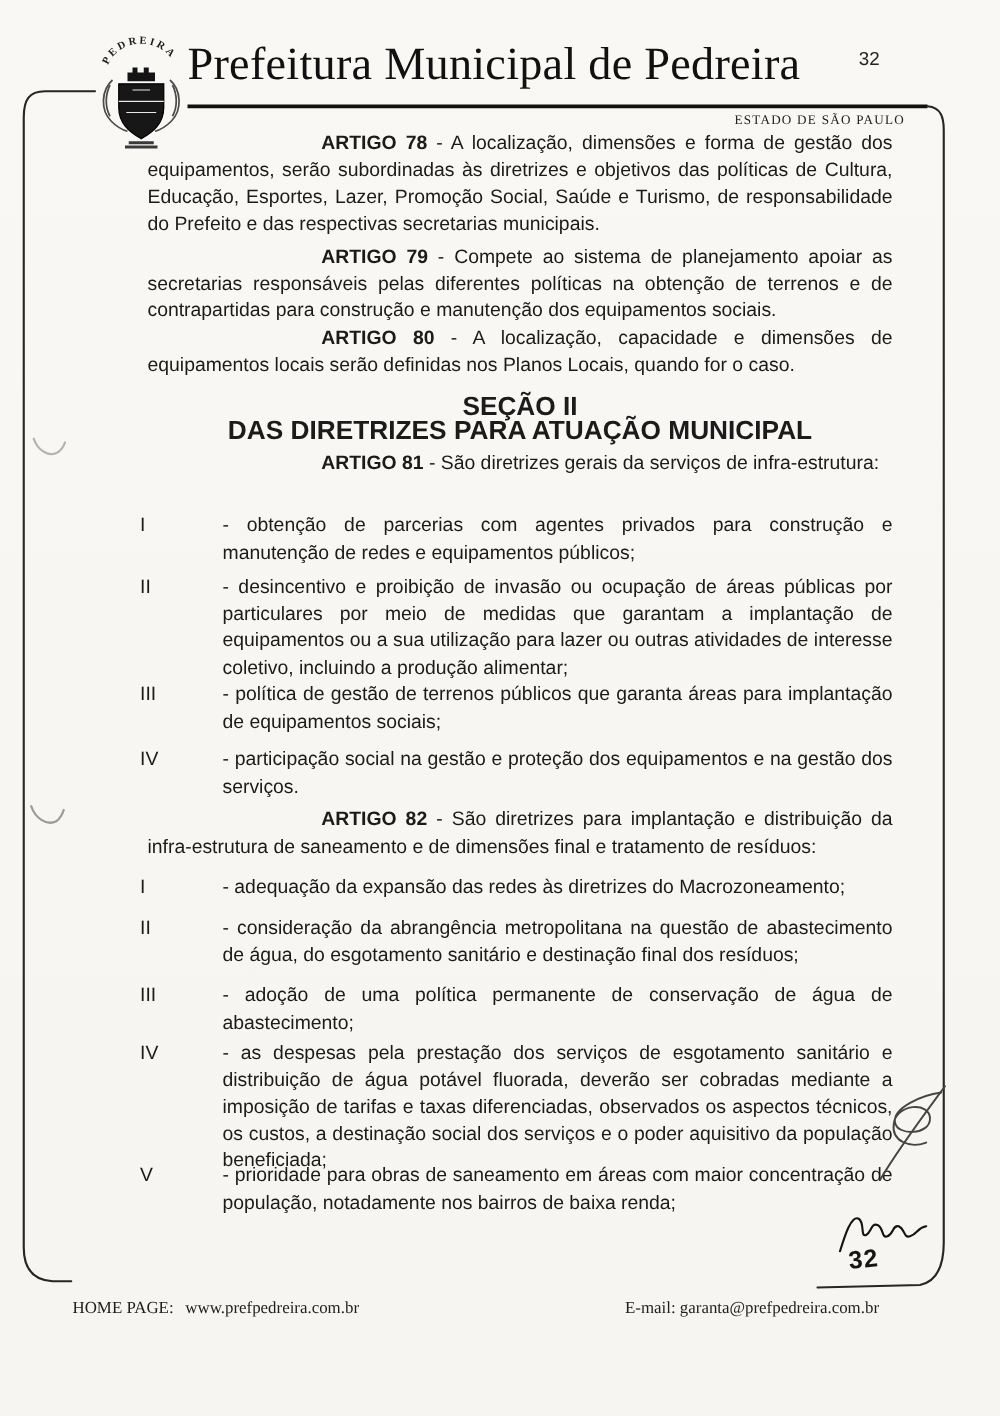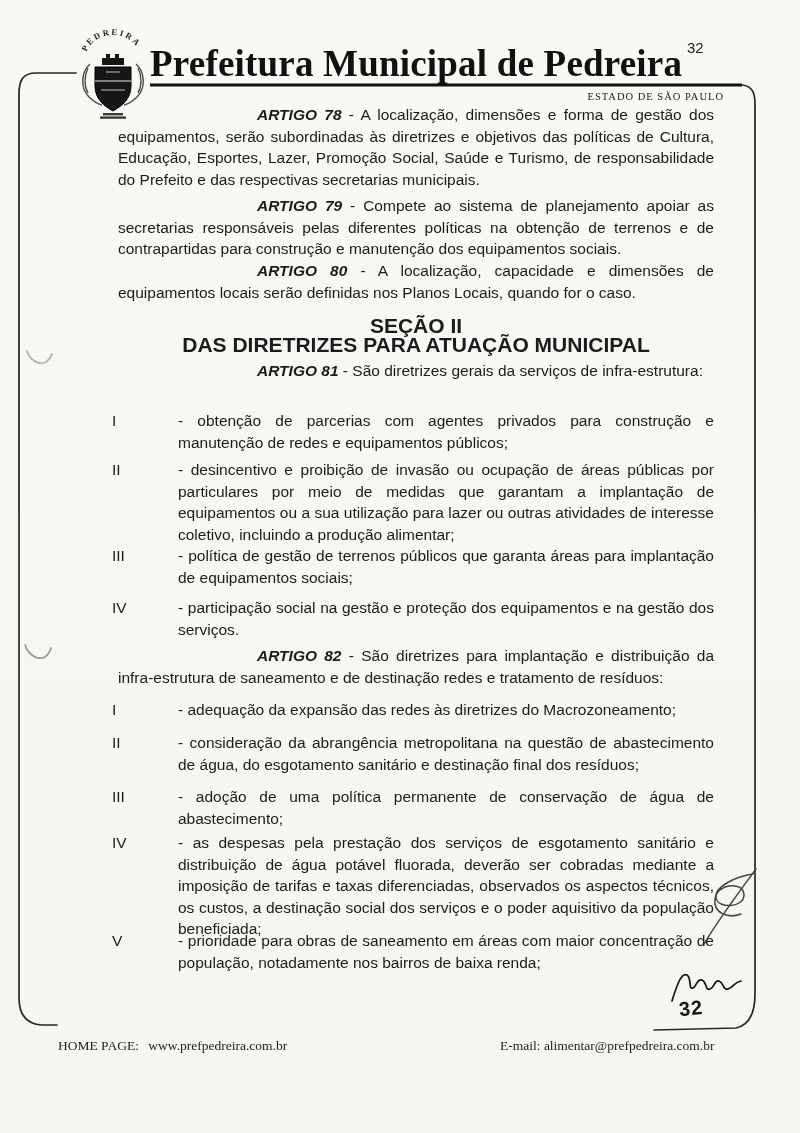--- a/index.html
+++ b/index.html
@@ -10,42 +10,42 @@
     color:#1b1b1b;
     position:relative;
     overflow:hidden;
   }
   #sheet{
     position:absolute;inset:0;
     background:linear-gradient(180deg,#f9f8f5 0%,#f7f6f3 55%,#f6f5f1 100%);
   }
   
   .title{
-    position:absolute;left:150px;top:44px;width:594px;
+    position:absolute;left:150px;top:32px;width:594px;
     font-family:"Liberation Serif", serif;
-    font-weight:bold;font-size:37px;line-height:40px;
+    font-weight:normal;font-size:37px;line-height:40px;
     letter-spacing:.2px;white-space:nowrap;color:#111;
   }
   .subtitle{
     position:absolute;left:130px;top:91px;width:594px;
     text-align:right;
     font-family:"Liberation Serif", serif;
     font-size:10.5px;letter-spacing:1px;color:#222;
   }
   .pagenum-top{
     position:absolute;left:687px;top:39px;
     font-size:15px;color:#222;
   }
   
   .para{
     position:absolute;left:118px;width:596px;
     font-size:15.5px;line-height:21.5px;
     text-align:justify;text-indent:139px;
   }
-  .alabel{font-weight:bold;font-style:italic;}
+  .alabel{font-weight:bold;}
   .sec{
     position:absolute;left:118px;width:596px;
     text-align:center;font-weight:bold;
     font-size:21px;line-height:18.5px;
   }
   .item{
     position:absolute;left:112px;width:602px;
     display:flex;font-size:15.5px;line-height:21.5px;
   }
   .rn{width:66px;flex:none;}
@@ -146,21 +146,21 @@
     <span class="rn">III</span>
     <span class="itext">- política de gestão de terrenos públicos que garanta áreas para implantação de equipamentos sociais;</span>
   </div>
   <div class="item" style="top:597px">
     <span class="rn">IV</span>
     <span class="itext">- participação social na gestão e proteção dos equipamentos e na gestão dos serviços.</span>
   </div>
 
   <div class="para" style="top:645px">
     <span class="alabel">ARTIGO 82</span>
-    <span>- São diretrizes para implantação e distribuição da infra-estrutura de saneamento e de destinação redes e tratamento de resíduos:</span>
+    <span>- São diretrizes para implantação e distribuição da infra-estrutura de saneamento e de dimensões final e tratamento de resíduos:</span>
   </div>
 
   <div class="item" style="top:699px">
     <span class="rn">I</span>
     <span class="itext">- adequação da expansão das redes às diretrizes do Macrozoneamento;</span>
   </div>
   <div class="item" style="top:732px">
     <span class="rn">II</span>
     <span class="itext">- consideração da abrangência metropolitana na questão de abastecimento de água, do esgotamento sanitário e destinação final dos resíduos;</span>
   </div>
@@ -176,21 +176,21 @@
     <span class="rn">V</span>
     <span class="itext">- prioridade para obras de saneamento em áreas com maior concentração de população, notadamente nos bairros de baixa renda;</span>
   </div>
 
   <div class="f-home">
     <span>HOME PAGE:</span>
     <span class="url">www.prefpedreira.com.br</span>
   </div>
   <div class="f-email">
     <span>E-mail:</span>
-    <span>alimentar@prefpedreira.com.br</span>
+    <span>garanta@prefpedreira.com.br</span>
   </div>
   <div class="pagenum-hand">32</div>
 
   <svg class="overlay" width="800" height="1133" viewBox="0 0 800 1133">
     <path d="M 150 85 L 742 85" stroke="#111" stroke-width="3" fill="none"></path>
     <path d="M 742 85 C 753 86 755 94 755 104 L 755 994 C 755 1011 750 1025 736 1028 L 654 1030" stroke="#262626" stroke-width="1.7" fill="none" stroke-linecap="round"></path>
     <path d="M 76 73 L 36 73 C 23 73 19 80 19 94 L 19 998 C 19 1013 25 1024 42 1025 L 57 1025" stroke="#262626" stroke-width="1.7" fill="none" stroke-linecap="round"></path>
     <path d="M 27 351 C 30 360 39 366 46 362 C 49 360 51 357 52 354" stroke="#b5b3ae" stroke-width="1.8" fill="none" stroke-linecap="round"></path>
     <path d="M 25 645 C 28 654 37 661 45 657 C 48 655 50 651 51 648" stroke="#9d9b96" stroke-width="1.8" fill="none" stroke-linecap="round"></path>
     <g stroke="#454545" stroke-width="1.5" fill="none" stroke-linecap="round">

